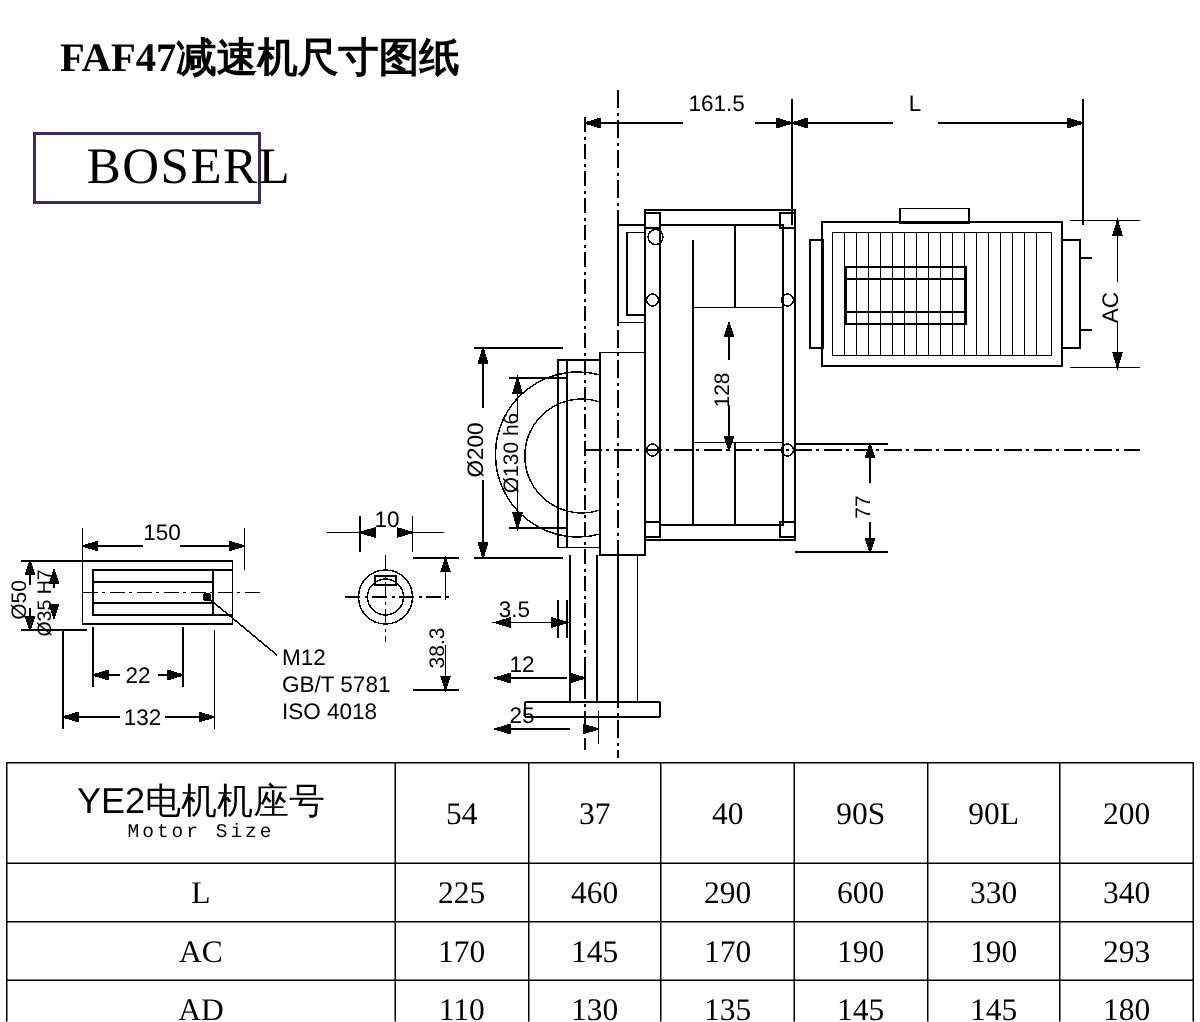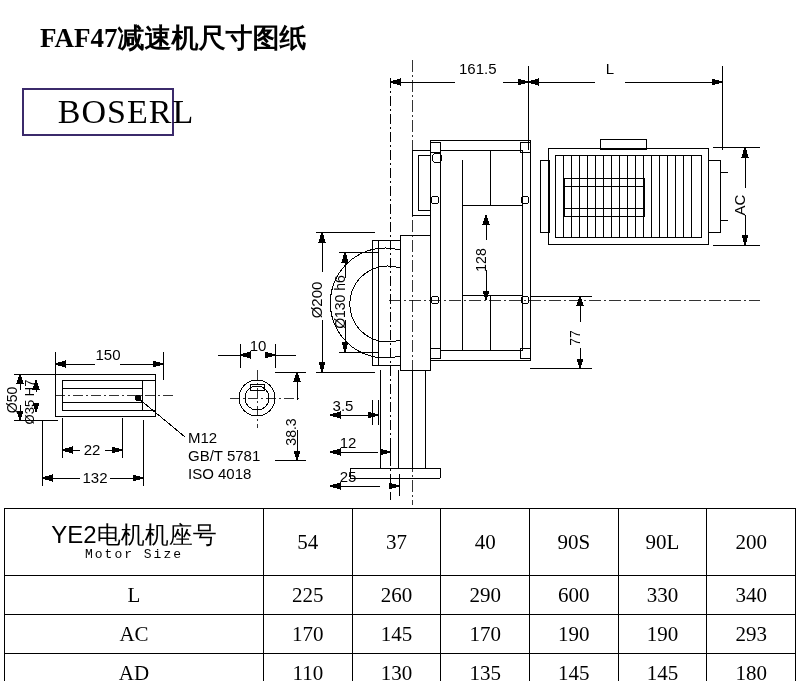--- a/index.html
+++ b/index.html
@@ -358,21 +358,21 @@
       <td class="size-head">54</td>
       <td class="size-head">37</td>
       <td class="size-head">40</td>
       <td class="size-head">90S</td>
       <td class="size-head">90L</td>
       <td class="size-head">200</td>
     </tr>
     <tr>
       <td class="label row-label">L</td>
       <td>225</td>
-      <td>260</td>
+      <td>460</td>
       <td>290</td>
       <td>600</td>
       <td>330</td>
       <td>340</td>
     </tr>
     <tr>
       <td class="label row-label">AC</td>
       <td>170</td>
       <td>145</td>
       <td>170</td>

